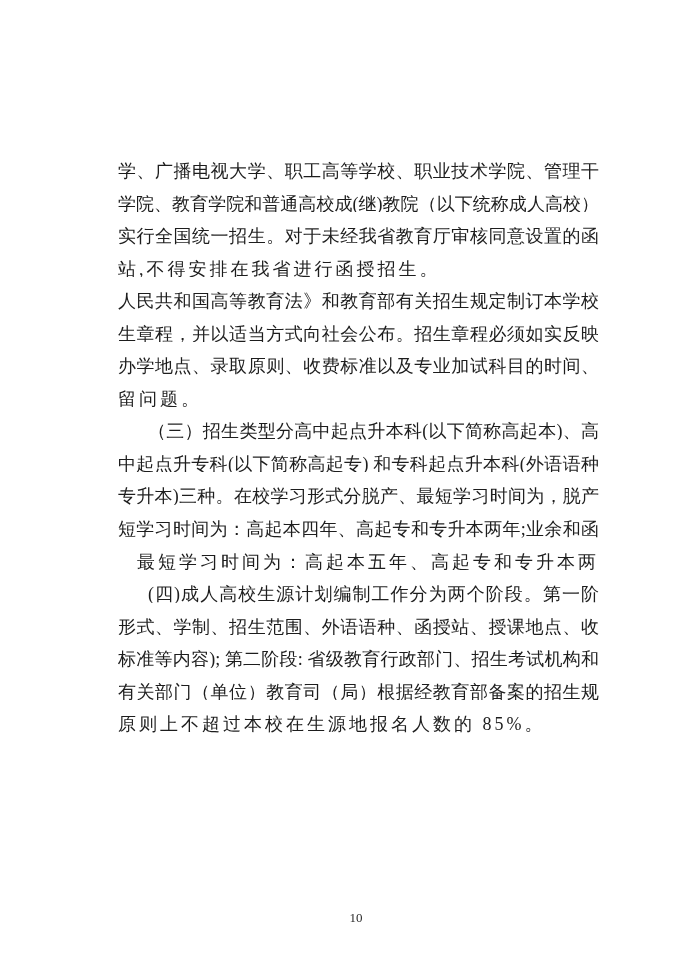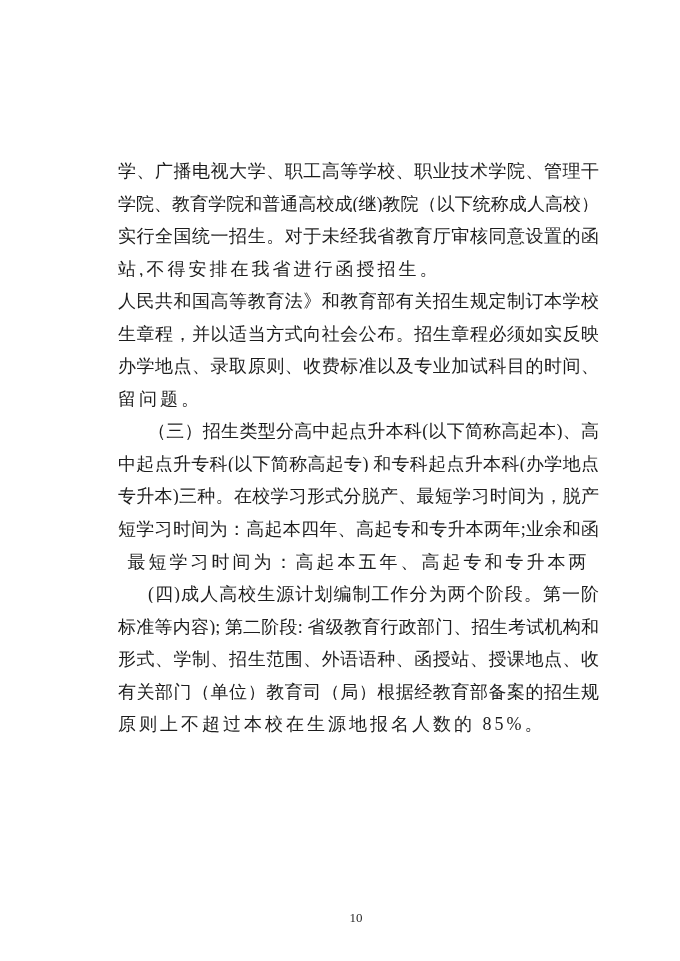--- a/index.html
+++ b/index.html
@@ -27,21 +27,21 @@
     font-size: 18px;
     text-align: justify;
     text-align-last: justify;
     text-justify: auto;
     overflow: hidden;
   }
   .line.indent {
     padding-left: 38px;
   }
   .line.last {
-    text-align: center;
+    text-align: right;
     text-align-last: left;
     letter-spacing: 3px;
   }
   .page-number {
     position: absolute;
     left: 0; top: 886px;
     width: 100%;
     text-align: center;
     font-size: 13px;
     line-height: 16px;
@@ -56,24 +56,24 @@
   <div class="text-block">
       <div class="line">学、广播电视大学、职工高等学校、职业技术学院、管理干部</div>
       <div class="line">学院、教育学院和普通高校成(继)教院（以下统称成人高校）</div>
       <div class="line">实行全国统一招生。对于未经我省教育厅审核同意设置的函授</div>
       <div class="line last">站,不得安排在我省进行函授招生。</div>
       <div class="line">人民共和国高等教育法》和教育部有关招生规定制订本学校招</div>
       <div class="line">生章程，并以适当方式向社会公布。招生章程必须如实反映本</div>
       <div class="line">办学地点、录取原则、收费标准以及专业加试科目的时间、地</div>
       <div class="line last">留问题。</div>
       <div class="line indent">（三）招生类型分高中起点升本科(以下简称高起本)、高</div>
-      <div class="line">中起点升专科(以下简称高起专) 和专科起点升本科(办学地点</div>
+      <div class="line">中起点升专科(以下简称高起专) 和专科起点升本科(外语语种</div>
       <div class="line">专升本)三种。在校学习形式分脱产、最短学习时间为，脱产最</div>
       <div class="line">短学习时间为：高起本四年、高起专和专升本两年;业余和函授</div>
       <div class="line last">最短学习时间为：高起本五年、高起专和专升本两年半。</div>
       <div class="line indent">(四)成人高校生源计划编制工作分为两个阶段。第一阶段：</div>
+      <div class="line">形式、学制、招生范围、外语语种、函授站、授课地点、收费</div>
       <div class="line">标准等内容); 第二阶段: 省级教育行政部门、招生考试机构和</div>
-      <div class="line">形式、学制、招生范围、外语语种、函授站、授课地点、收费</div>
       <div class="line">有关部门（单位）教育司（局）根据经教育部备案的招生规模，</div>
       <div class="line last">原则上不超过本校在生源地报名人数的 85%。</div>
     </div>
   <div class="page-number">10</div>
 </div>
 
 </body></html>

